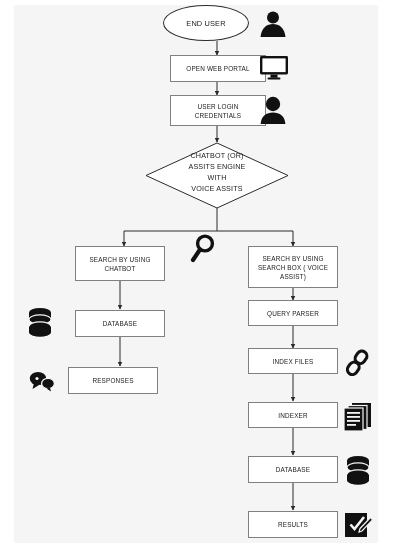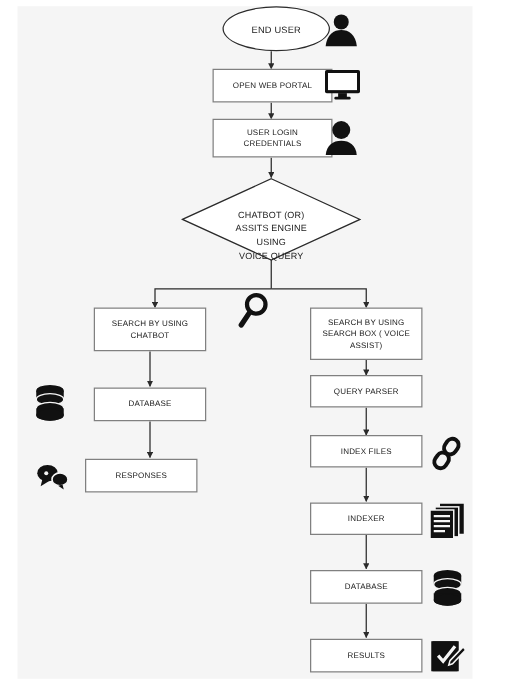--- a/index.html
+++ b/index.html
@@ -97,41 +97,41 @@
     <line x1="120" y1="337" x2="120" y2="366"></line>
 
     <line x1="293" y1="288" x2="293" y2="300"></line>
     <line x1="293" y1="326" x2="293" y2="348"></line>
     <line x1="293" y1="374" x2="293" y2="401"></line>
     <line x1="293" y1="428" x2="293" y2="455"></line>
     <line x1="293" y1="483" x2="293" y2="510"></line>
   </g>
 </svg>
 
-<div class="node ellipse" style="left:178px; top:5px; width:86px; height:36px;justify-content:center;">
+<div class="node ellipse" style="left:163px; top:5px; width:86px; height:36px;justify-content:center;">
   <span class="node-text">END USER</span>
 </div>
 
 <div class="node" style="left:170px; top:55px; width:96px; height:27px;">
   <span class="node-text">OPEN WEB PORTAL</span>
 </div>
 
 <div class="node" style="left:170px; top:95px; width:96px; height:31px;">
   <span class="node-text">USER LOGIN
 CREDENTIALS</span>
 </div>
 
 <svg class="icon" style="left:145px; top:142px;" width="144" height="67" viewBox="0 0 144 67">
   <polygon points="72,1 143,33.5 72,66 1,33.5" fill="#ffffff" stroke="#2b2b2b" stroke-width="1"></polygon>
 </svg>
-<div class="node diamond" style="left:145px; top:156px; width:144px; height:64px;">
+<div class="node diamond" style="left:145px; top:140px; width:144px; height:64px;">
   <span>CHATBOT (OR)</span>
   <span>ASSITS ENGINE</span>
-  <span>USING</span>
-  <span>VOICE QUERY</span>
+  <span>WITH</span>
+  <span>VOICE ASSITS</span>
 </div>
 
 <div class="node" style="left:75px; top:246px; width:90px; height:35px;">
   <span class="node-text">SEARCH BY USING
 CHATBOT</span>
 </div>
 
 <div class="node" style="left:75px; top:310px; width:90px; height:27px;">
   <span class="node-text">DATABASE</span>
 </div>

